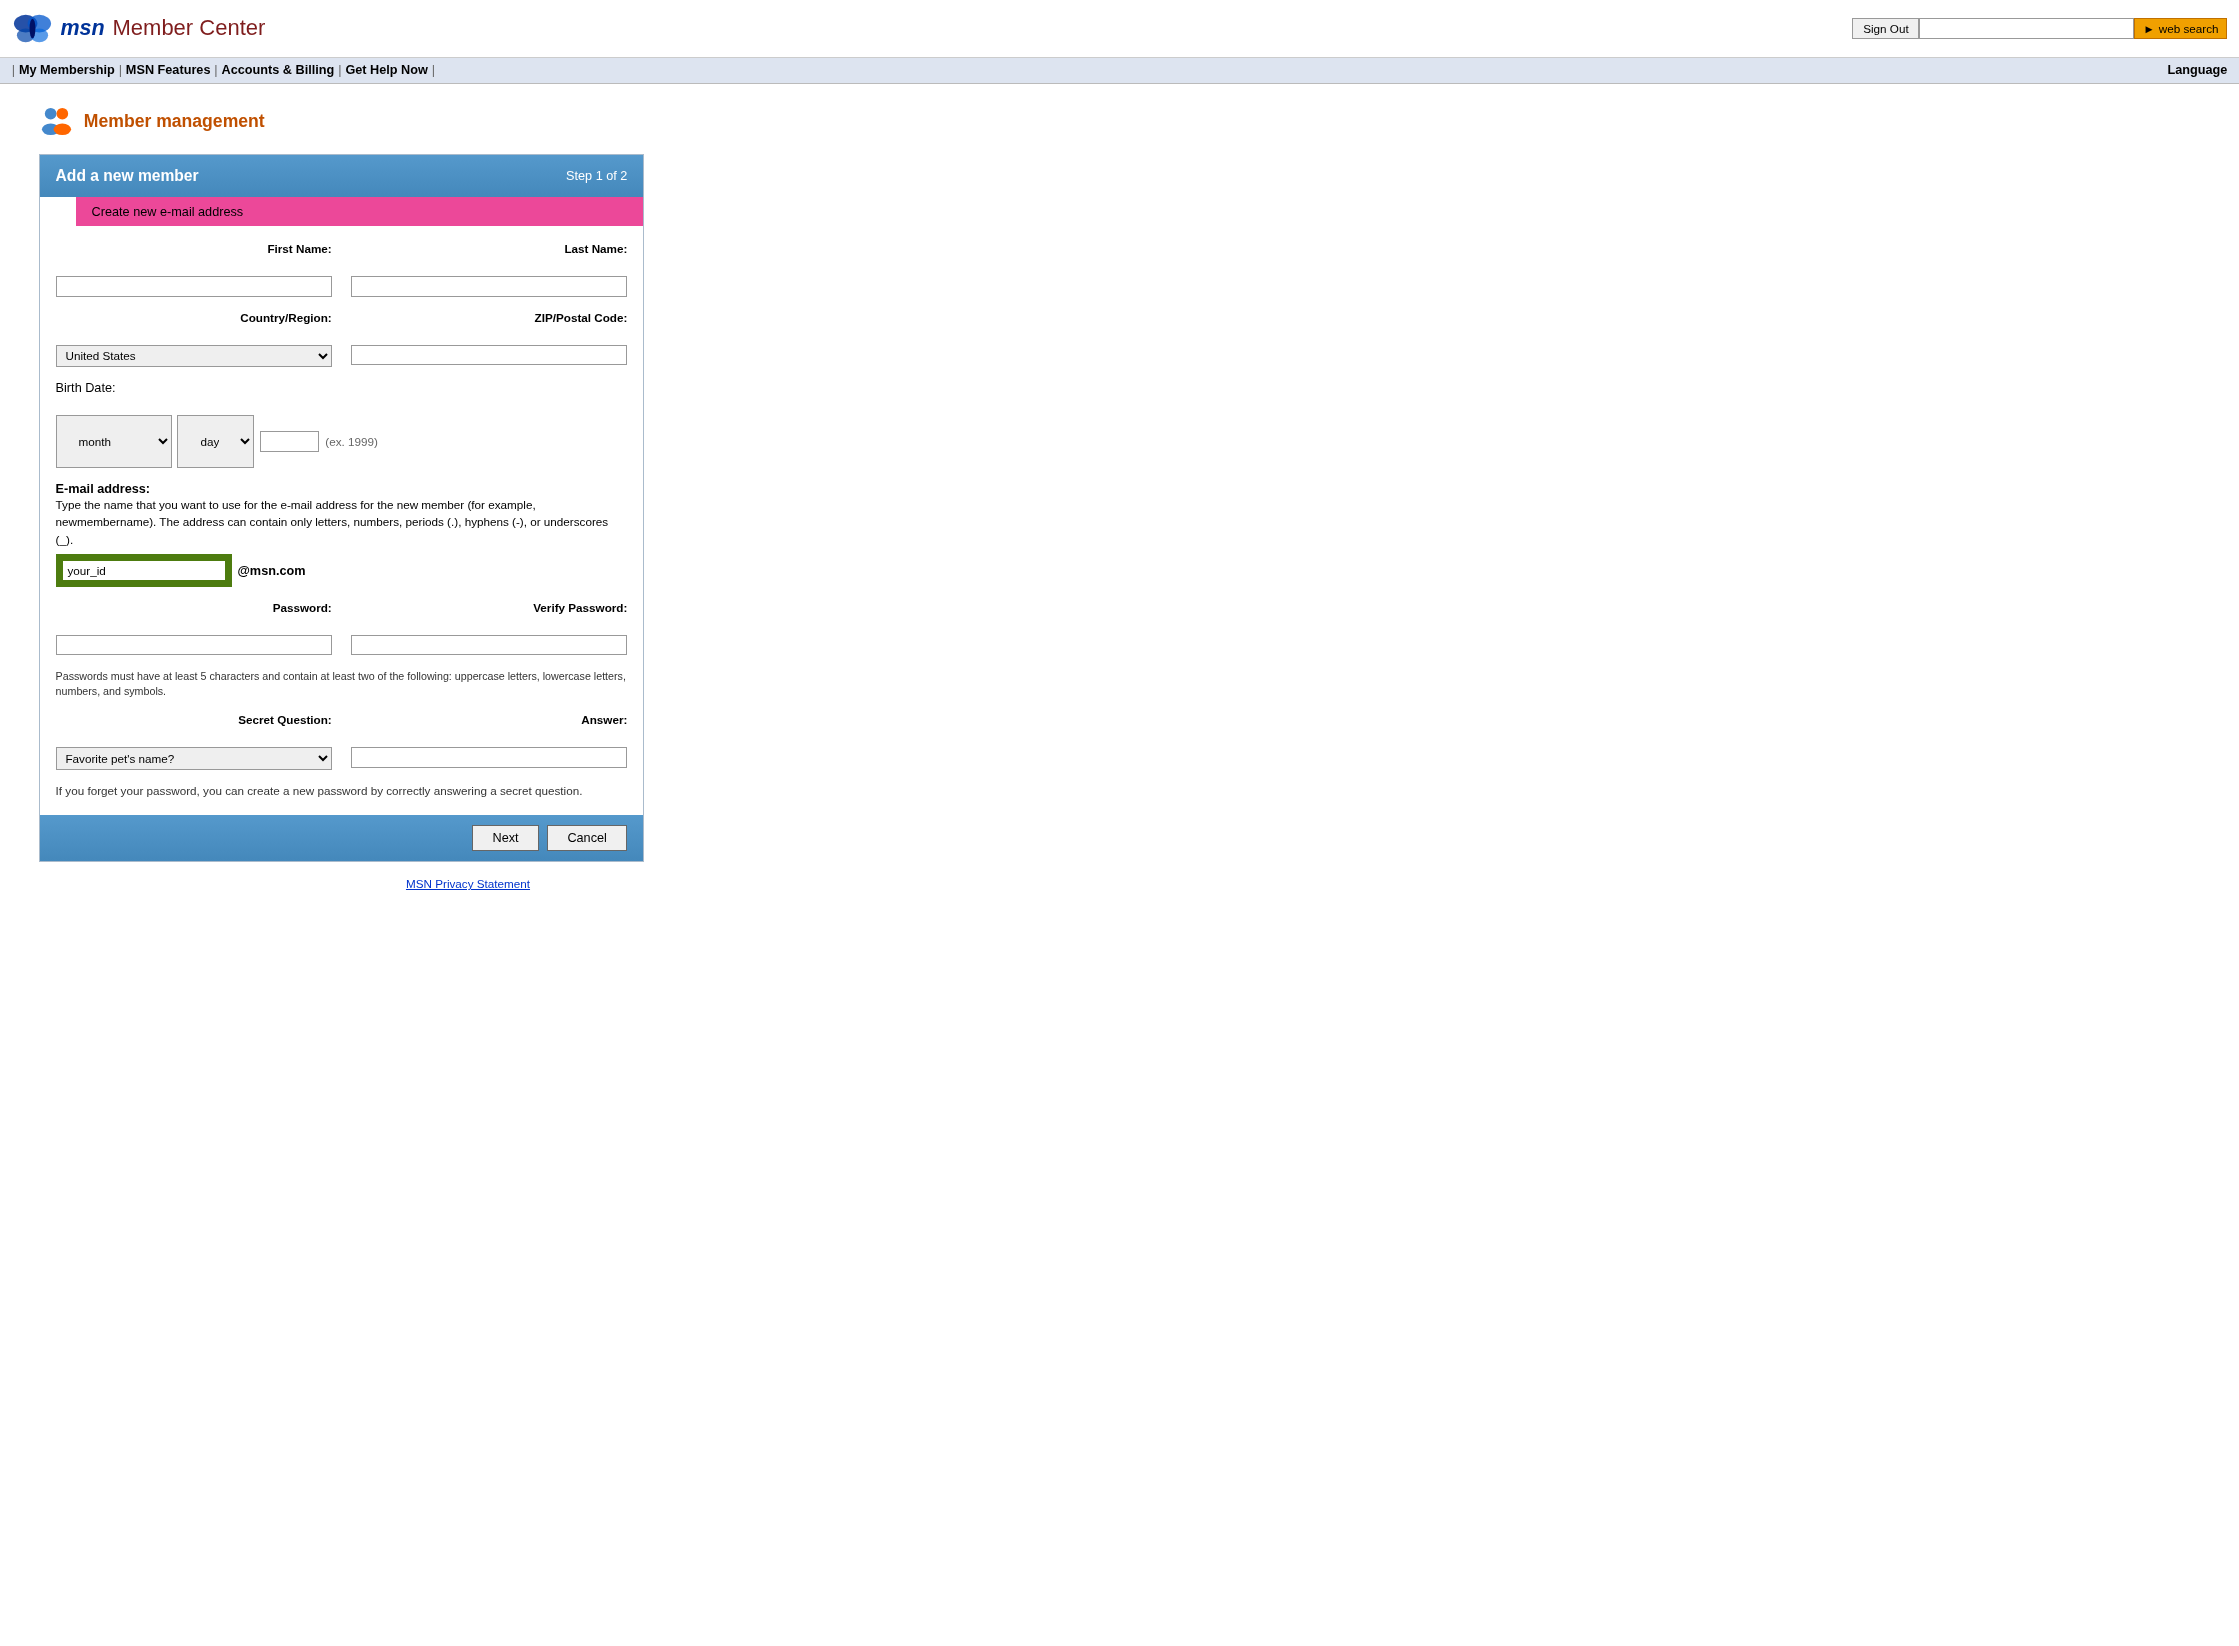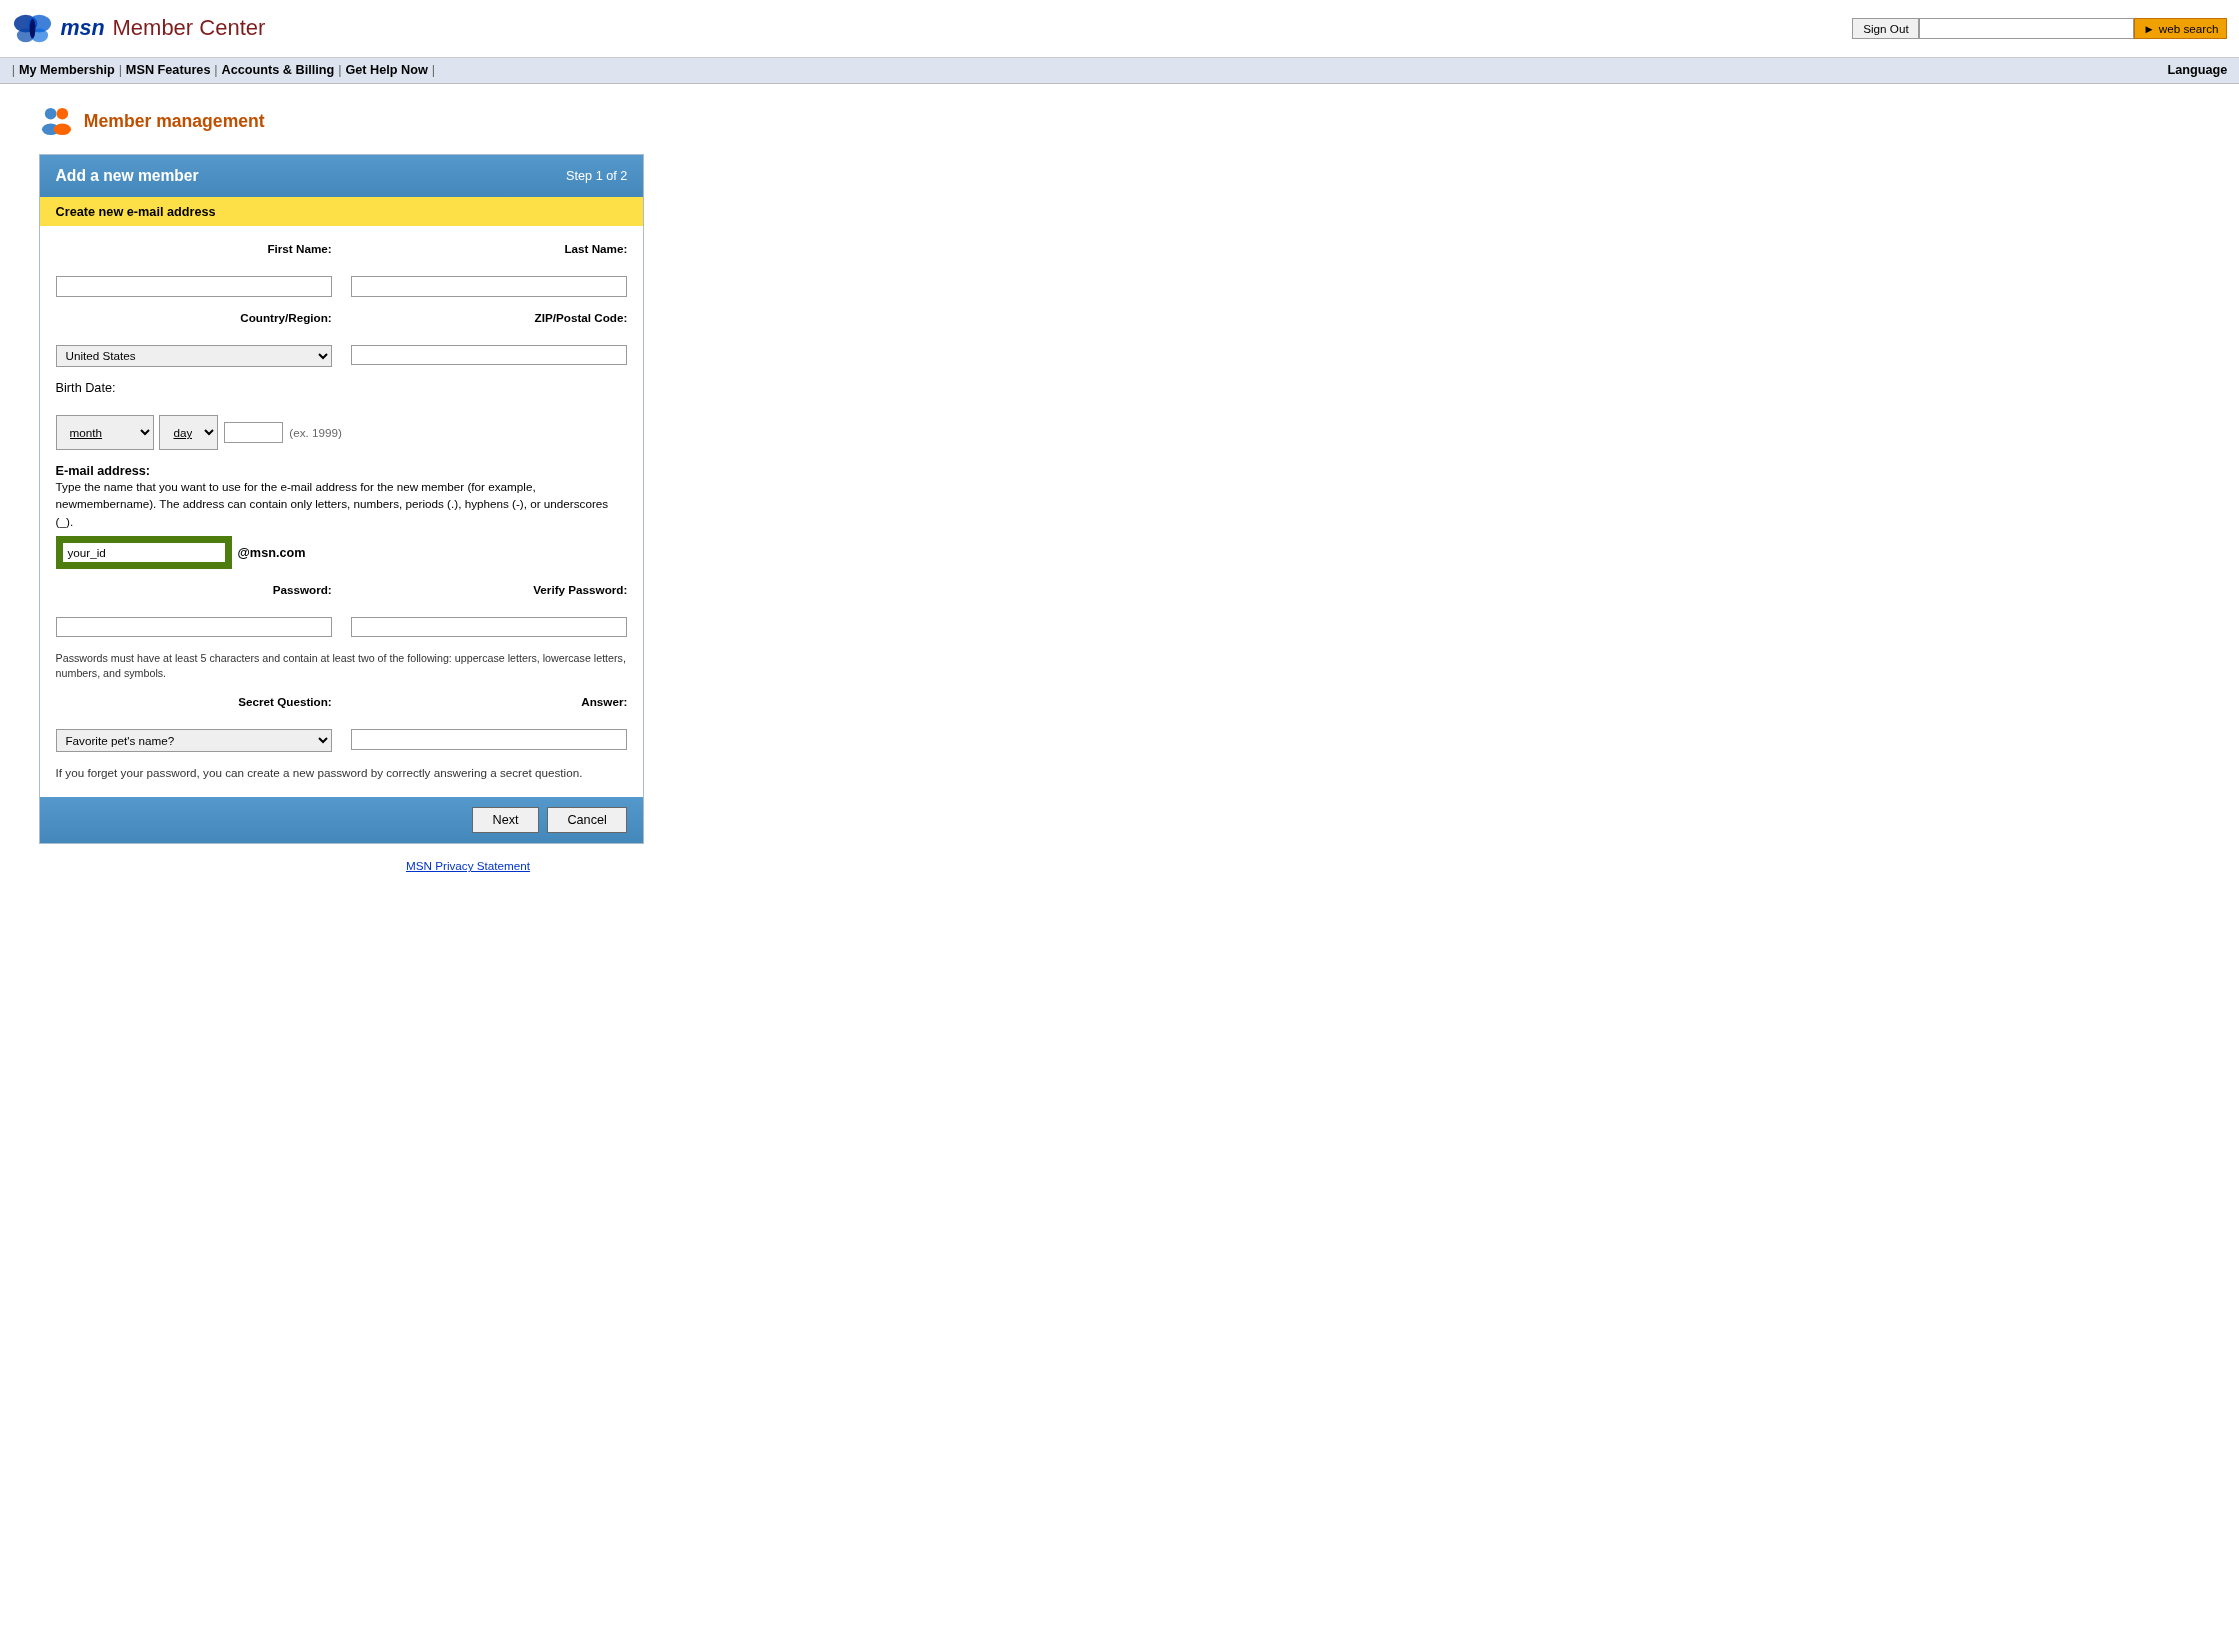--- a/index.html
+++ b/index.html
@@ -118,24 +118,25 @@
     #form-header-title {
       color: #fff;
       font-size: 15.6px;
       font-weight: bold;
     }
     #form-step {
       color: #fff;
       font-size: 12.7px;
     }
     #form-subheader {
-      background: #fde047;
+      background: #ec4899;
       padding: 7.8px 15.6px;
-      font-weight: bold;
-      font-size: 12.7px;
+      font-weight: normal;
+      font-size: 12.7px;
+      margin-left: 36px;
     }
     #form-body {
       padding: 15.6px;
       background: #fff;
     }
     .form-row {
       display: flex;
       gap: 19.5px;
       margin-bottom: 13.7px;
     }
@@ -161,21 +162,21 @@
       border: 1px solid #999;
       padding: 2.9px 4.9px;
       font-size: 11.7px;
       width: 100%;
     }
     .birth-date-row {
       display: flex;
       align-items: center;
       gap: 5.9px;
     }
-    .birth-date-row select { font-size: 11.7px; border: 1px solid #999; padding: 9px; text-decoration: underline; }
+    .birth-date-row select { font-size: 11.7px; border: 1px solid #999; padding: 18px; }
     .birth-date-row input[type="text"] {
       width: 59px;
       border: 1px solid #999;
       padding: 2.9px;
       font-size: 11.7px;
     }
     .birth-date-row span { font-size: 11.7px; color: #666; }
 
     .email-section { margin-bottom: 13.7px; }
     .email-section p { font-size: 11.7px; margin-bottom: 5.9px; line-height: 1.5; }

